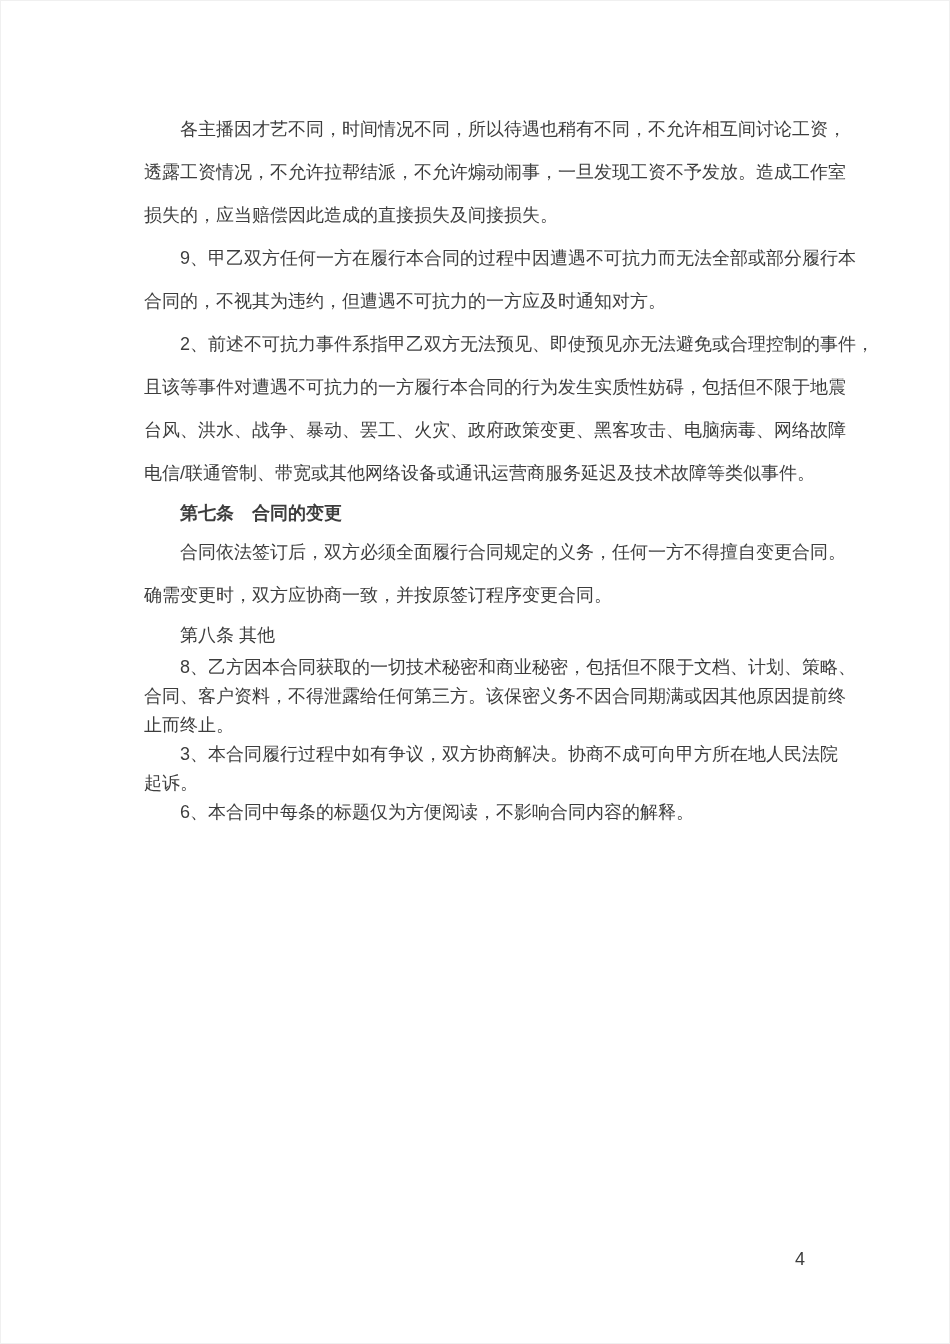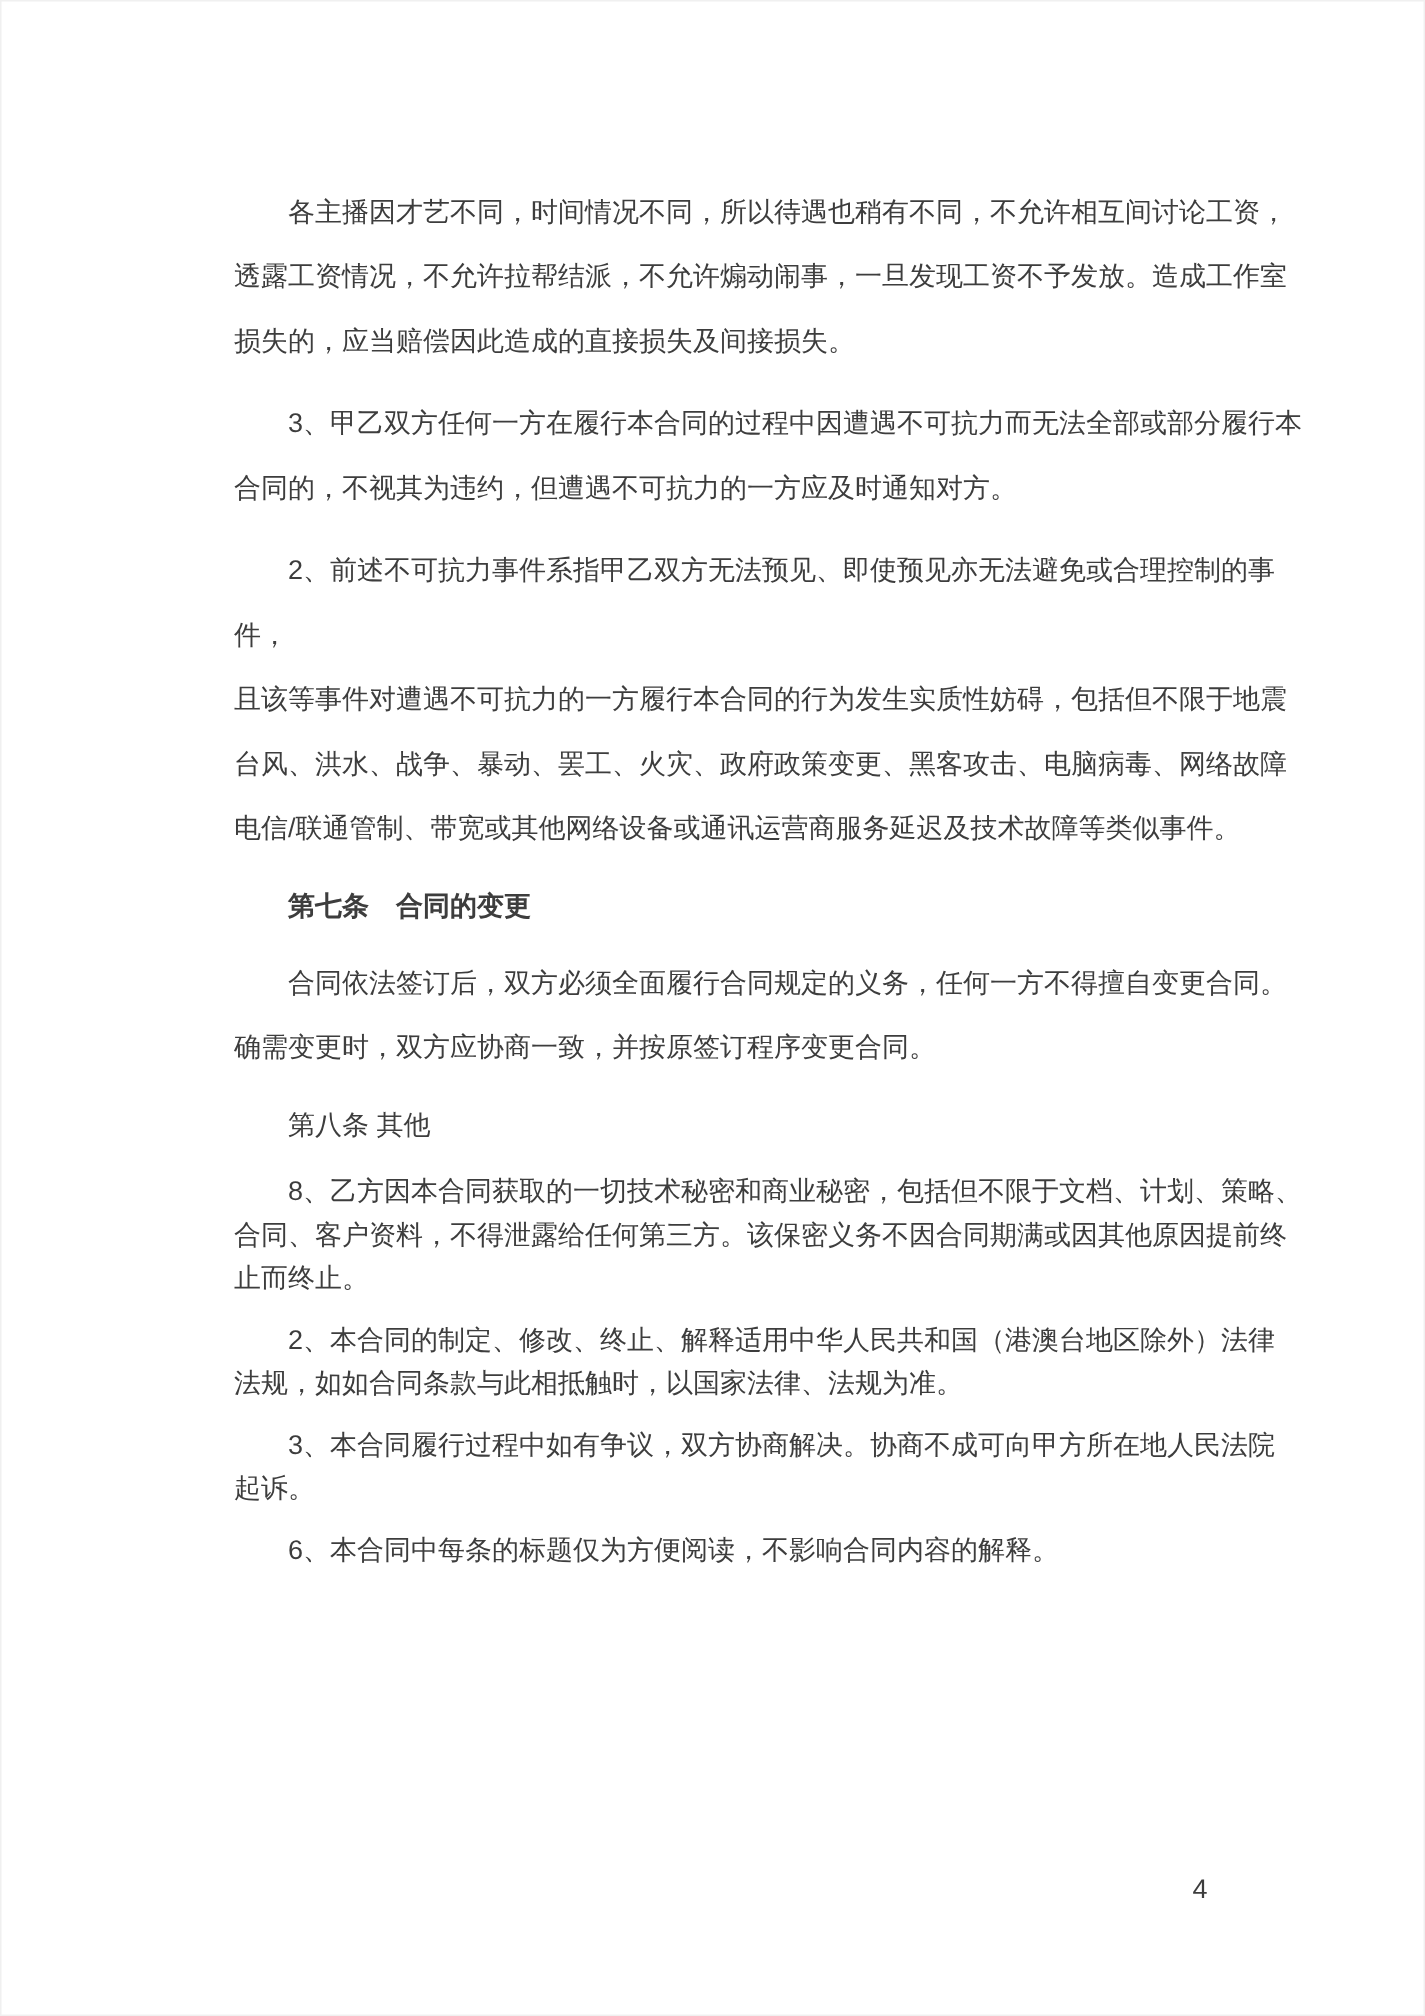--- a/index.html
+++ b/index.html
@@ -20,21 +20,21 @@
     width: 950px;
     height: 1344px;
     border: 1px solid #f0f0f0;
     background: #ffffff;
   }
   .doc {
     padding: 107px 60px 0 143px;
     font-size: 18px;
   }
   .doc p {
-    margin: 12px;
+    margin: 0;
     text-indent: 36px;          
     white-space: pre-wrap;       
     text-align: left;
   }
   .b-wide  { line-height: 43px; }   
   .b-tight { line-height: 29px; }   
   .b-head  { line-height: 36px; text-indent: 0; }  
   .m-h6 { margin-top: 38px; }
   .m-h7 { margin-top: 30px; font-weight: bold; }
   .m-h8 { margin-top: 26px; }
@@ -51,41 +51,39 @@
 <body>
 
 <div class="page">
   <div class="doc">
 
     <p class="b-wide">各主播因才艺不同，时间情况不同，所以待遇也稍有不同，不允许相互间讨论工资，
 透露工资情况，不允许拉帮结派，不允许煽动闹事，一旦发现工资不予发放。造成工作室
 损失的，应当赔偿因此造成的直接损失及间接损失。</p>
 
 
-    <p class="b-wide">3、甲乙双方任何一方在履行本合同的过程中因遭遇不可抗力而无法全部或部分履行本
+    <p class="b-wide">9、甲乙双方任何一方在履行本合同的过程中因遭遇不可抗力而无法全部或部分履行本
 合同的，不视其为违约，但遭遇不可抗力的一方应及时通知对方。</p>
 
     <p class="b-wide">2、前述不可抗力事件系指甲乙双方无法预见、即使预见亦无法避免或合理控制的事件，
 且该等事件对遭遇不可抗力的一方履行本合同的行为发生实质性妨碍，包括但不限于地震
 台风、洪水、战争、暴动、罢工、火灾、政府政策变更、黑客攻击、电脑病毒、网络故障
 电信/联通管制、带宽或其他网络设备或通讯运营商服务延迟及技术故障等类似事件。</p>
 
     <p class="b-head m-h7">第七条　合同的变更</p>
 
     <p class="b-wide">合同依法签订后，双方必须全面履行合同规定的义务，任何一方不得擅自变更合同。
 确需变更时，双方应协商一致，并按原签订程序变更合同。</p>
 
     <p class="b-head m-h8">第八条 其他</p>
 
     <p class="b-tight">8、乙方因本合同获取的一切技术秘密和商业秘密，包括但不限于文档、计划、策略、
 合同、客户资料，不得泄露给任何第三方。该保密义务不因合同期满或因其他原因提前终
 止而终止。</p>
 
-    <p class="b-tight">2、本合同的制定、修改、终止、解释适用中华人民共和国（港澳台地区除外）法律
-法规，如如合同条款与此相抵触时，以国家法律、法规为准。</p>
 
     <p class="b-tight">3、本合同履行过程中如有争议，双方协商解决。协商不成可向甲方所在地人民法院
 起诉。</p>
 
     <p class="b-tight">6、本合同中每条的标题仅为方便阅读，不影响合同内容的解释。</p>
 
 
   </div>
 
   <div class="page-number">4</div>

